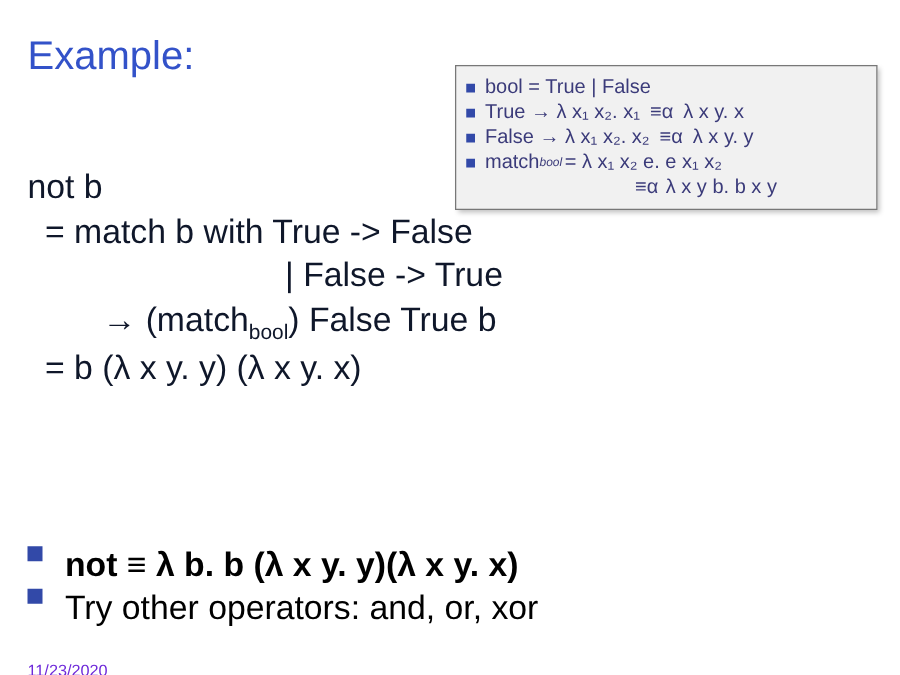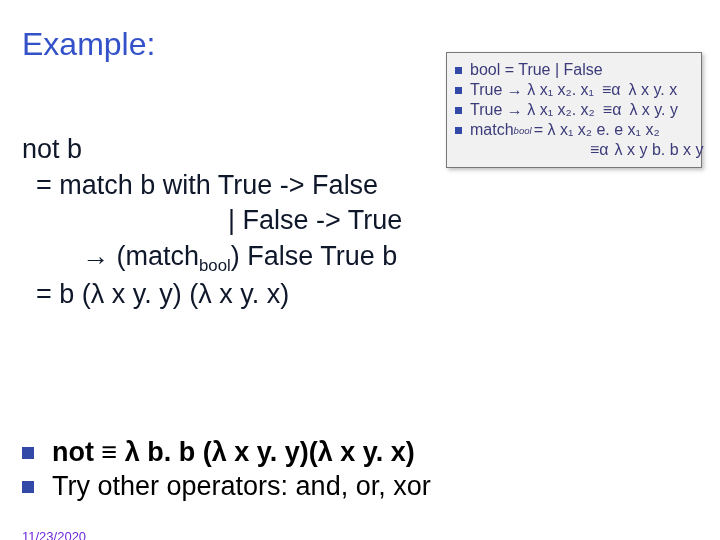--- a/index.html
+++ b/index.html
@@ -23,21 +23,21 @@
     position: absolute;
     left: 22px;
     top: 10px;
     font-size: 32px;
     color: #3352c9;
   }
   .inset {
     position: absolute;
     right: 18px;
     top: 36px;
-    width: 256px;
+    width: 338px;
     border: 1px solid #777;
     background: #f1f1f1;
     box-shadow: 2px 2px 4px rgba(0,0,0,0.25);
     font-size: 16px;
     color: #3b3b7a;
     padding: 6px 8px;
     box-sizing: border-box;
   }
   .inset .row {
     display: flex;
@@ -70,21 +70,20 @@
   .sub { font-size: 0.62em; vertical-align: sub; }
   .bullets {
     position: absolute;
     left: 22px;
     top: 418px;
     font-size: 27px;
     color: #000;
   }
   .bullets .brow {
     display: flex;
-    align-items: center;
     margin: 3px 0;
     white-space: nowrap;
   }
   .bullet-sq {
     display: inline-block;
     width: 12px;
     height: 12px;
     background: #3249a8;
     margin-right: 18px;
     flex: none;
@@ -119,21 +118,21 @@
       <span>bool = True | False</span>
     </div>
     <div class="row">
       <span class="bullet-sq-sm"></span>
       <span>True → λ x₁ x₂. x₁</span>
       <span style="margin:0 8px" class="eqa">≡α</span>
       <span>λ x y. x</span>
     </div>
     <div class="row">
       <span class="bullet-sq-sm"></span>
-      <span>True → λ x₁ x₂. x₂</span>
+      <span>False → λ x₁ x₂. x₂</span>
       <span style="margin:0 8px" class="eqa">≡α</span>
       <span>λ x y. y</span>
     </div>
     <div class="row">
       <span class="bullet-sq-sm"></span>
       <span>match</span>
         <span style="font-size:0.6em; vertical-align:sub; font-style:italic;">bool</span>
       <span style="margin-left:2px">= λ x₁ x₂ e. e x₁ x₂</span>
     </div>
     <div class="row" style="padding-left:15px">

